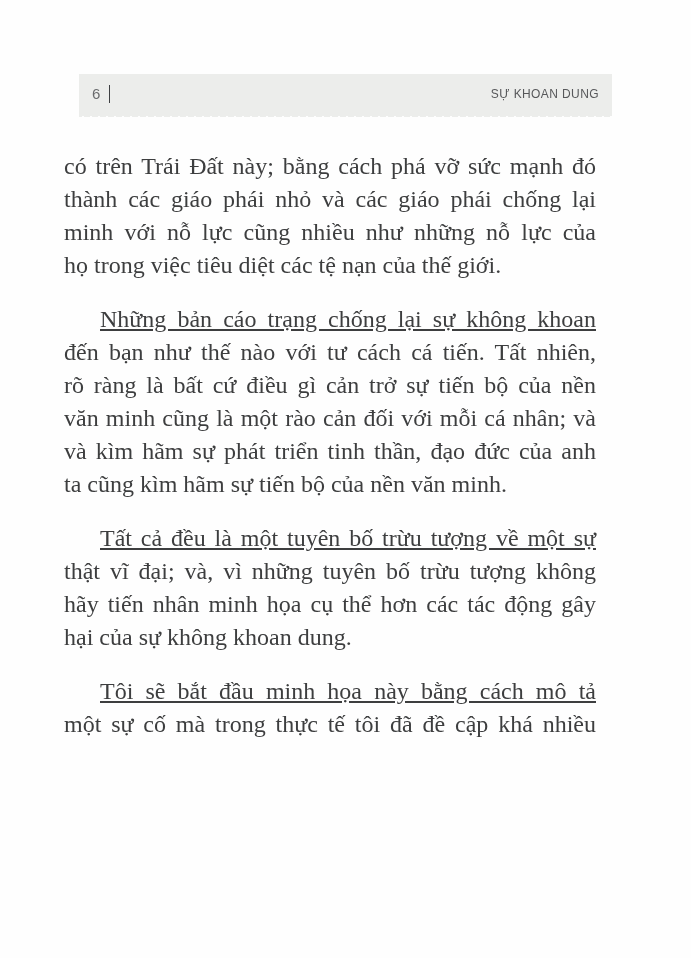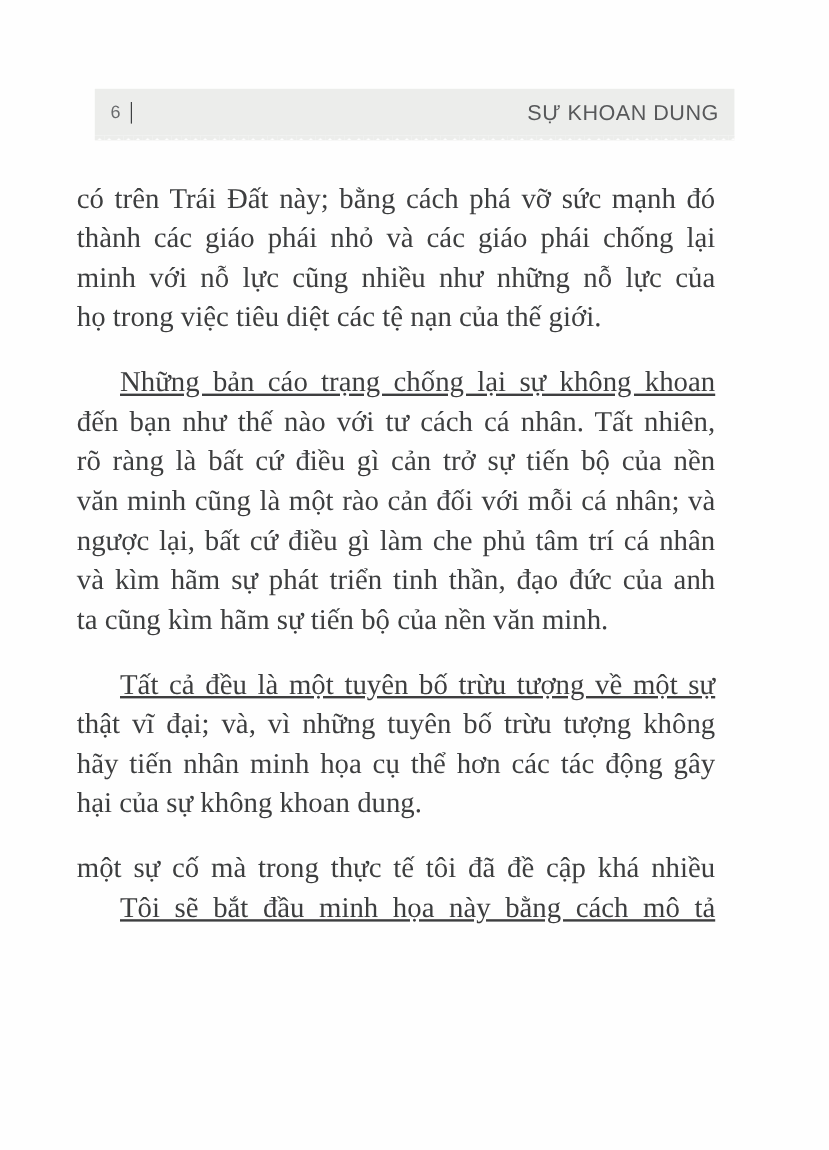--- a/index.html
+++ b/index.html
@@ -51,21 +51,21 @@
     font-size: 15px;
     color: #696b6d;
     line-height: 1;
   }
   .page-num-divider {
     width: 1px;
     height: 18px;
     background: #3e4042;
   }
   .running-title {
-    font-size: 18px;
+    font-size: 12px;
     letter-spacing: 0.4px;
     color: #57585a;
     line-height: 1;
   }
   
   .text-column {
     position: absolute;
     left: 64px;
     top: 150px;
     width: 532px;
@@ -98,32 +98,31 @@
 
   <div class="text-column">
       <div class="para">
         <div class="line">có trên Trái Đất này; bằng cách phá vỡ sức mạnh đó</div>
         <div class="line">thành các giáo phái nhỏ và các giáo phái chống lại</div>
         <div class="line">minh với nỗ lực cũng nhiều như những nỗ lực của</div>
         <div class="line last">họ trong việc tiêu diệt các tệ nạn của thế giới.</div>
       </div>
       <div class="para">
         <div class="line indented">Những bản cáo trạng chống lại sự không khoan</div>
-        <div class="line">đến bạn như thế nào với tư cách cá nhân. Tất nhiên,</div>
+        <div class="line">đến bạn như thế nào với tư cách cá tiến. Tất nhiên,</div>
         <div class="line">rõ ràng là bất cứ điều gì cản trở sự tiến bộ của nền</div>
         <div class="line">văn minh cũng là một rào cản đối với mỗi cá nhân; và</div>
-        <div class="line">ngược lại, bất cứ điều gì làm che phủ tâm trí cá nhân</div>
         <div class="line">và kìm hãm sự phát triển tinh thần, đạo đức của anh</div>
         <div class="line last">ta cũng kìm hãm sự tiến bộ của nền văn minh.</div>
       </div>
       <div class="para">
         <div class="line indented">Tất cả đều là một tuyên bố trừu tượng về một sự</div>
         <div class="line">thật vĩ đại; và, vì những tuyên bố trừu tượng không</div>
         <div class="line">hãy tiến nhân minh họa cụ thể hơn các tác động gây</div>
         <div class="line last">hại của sự không khoan dung.</div>
       </div>
       <div class="para">
+        <div class="line indented">Tôi sẽ bắt đầu minh họa này bằng cách mô tả</div>
         <div class="line">một sự cố mà trong thực tế tôi đã đề cập khá nhiều</div>
-        <div class="line indented">Tôi sẽ bắt đầu minh họa này bằng cách mô tả</div>
       </div>
     </div>
 
 </div>
 
 </body></html>

